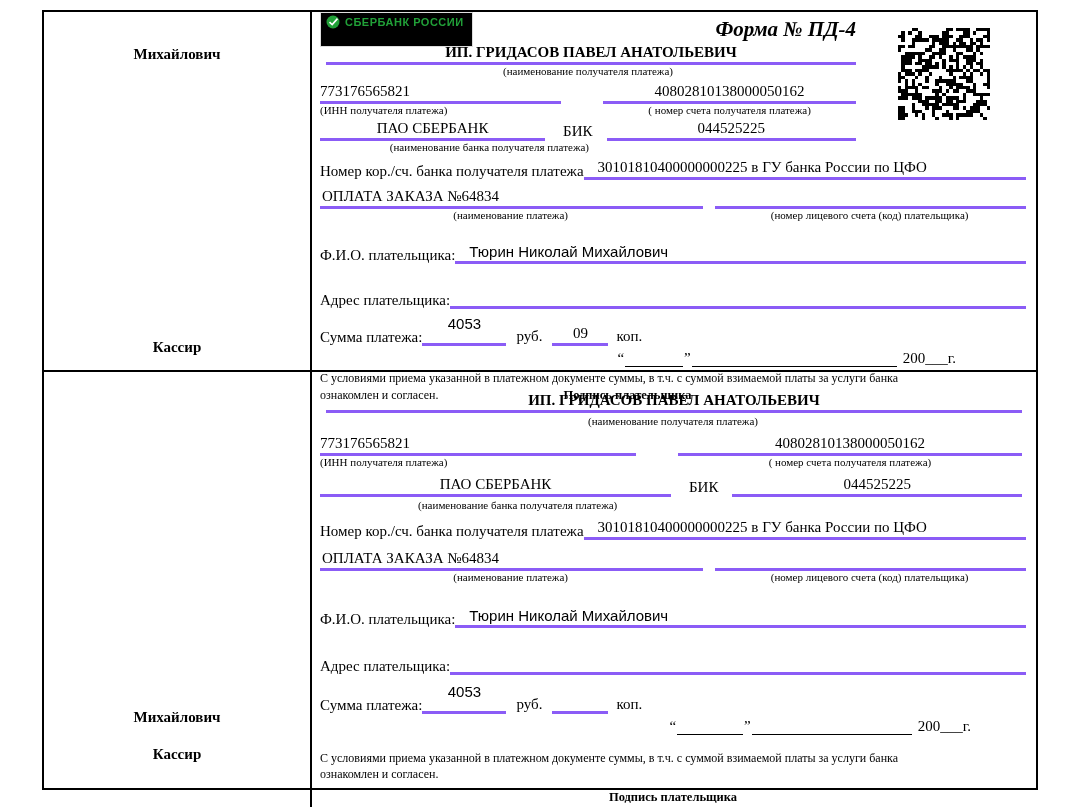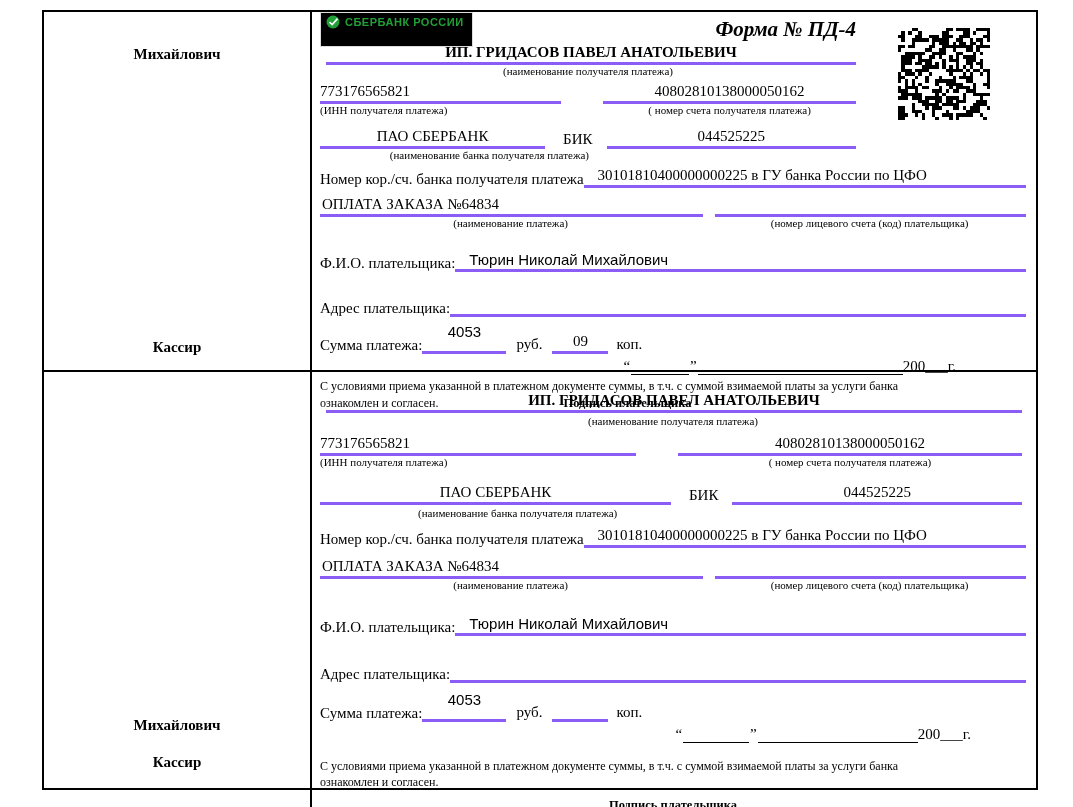--- a/index.html
+++ b/index.html
@@ -43,21 +43,21 @@
   .pair .left { width:45%; text-align:left; padding-bottom:1px; }
   .pair .gap { width:42px; }
   .pair .right { flex:1; text-align:center; padding-bottom:1px; }
   .pair.caps .left, .pair.caps .right { border-bottom:none; padding-bottom:0; }
 
   .bankrow { margin-right:170px; }
   .full .bankrow { margin-right:4px; }
   .bankrow .bname { width:42%; text-align:center; padding-bottom:1px; }
   .full .bankrow .bname { width:50%; }
   .bankrow .bik { margin:0 14px 1px 18px; }
-  .bankrow .bikval { flex:1; text-align:center; padding-bottom:1px;margin-top:8px; }
+  .bankrow .bikval { flex:1; text-align:center; padding-bottom:1px; }
 
   .corr .clabel { white-space:nowrap; }
   .corr .cval { flex:1; padding:0 0 1px 14px; white-space:nowrap; }
 
   .purp .pleft { width:54%; padding:0 0 1px 2px; }
   .purp .pgap { width:12px; }
   .purp .pright { flex:1; }
   .purpcaps .pleft { width:54%; text-align:center; border-bottom:none; }
   .purpcaps .pgap { width:12px; }
   .purpcaps .pright { flex:1; text-align:center; border-bottom:none; }
@@ -66,21 +66,21 @@
   .payer .pval { flex:1; padding:0 0 1px 14px; }
 
   .amount .aval { width:84px; text-align:center; padding-bottom:11px; }
   .amount .alabel { margin:0 10px 1px 10px; }
   .amount .kval { width:56px; text-align:center; padding-bottom:1px; }
   .amount .klabel { margin:0 0 1px 8px; }
 
   .daterow { display:flex; align-items:flex-end; margin-left:auto; }
   .daterow .blank { display:inline-block; border-bottom:1px solid #000; height:14px; }
   .daterow .q { margin:0 1px; }
-  .daterow .yr { }
+  .daterow .yr { margin-left:6px; }
 
   .terms { font-size:12px; line-height:1.3; }
   .terms2row { display:flex; font-size:12px; margin-top:1px; }
   .sig { font-weight:bold; font-size:12.5px; }
   .sig-center { text-align:center; font-weight:bold; font-size:12.5px; margin-top:8px; }
 </style>
 </head>
 <body>
 
 <div class="page">

